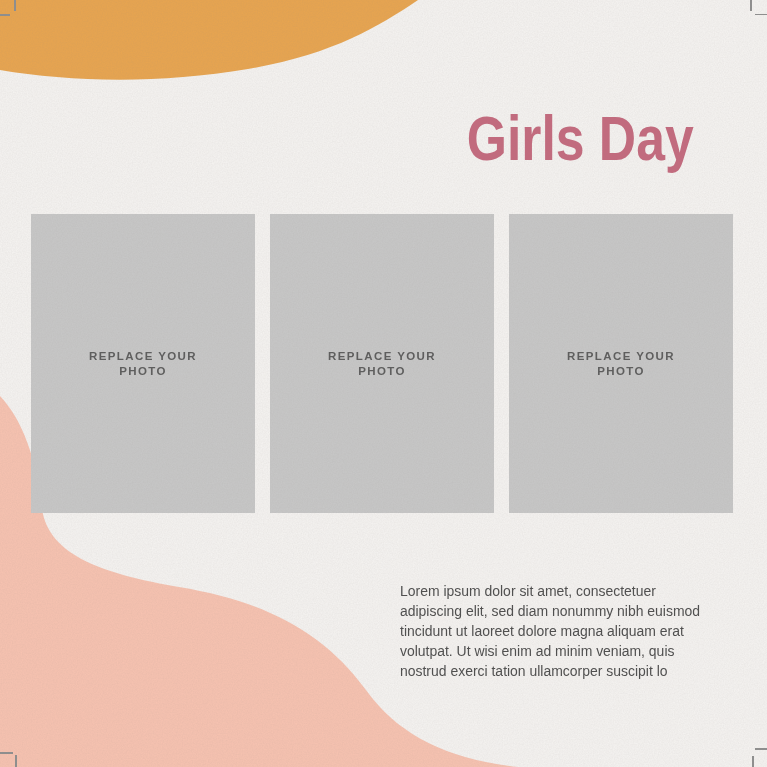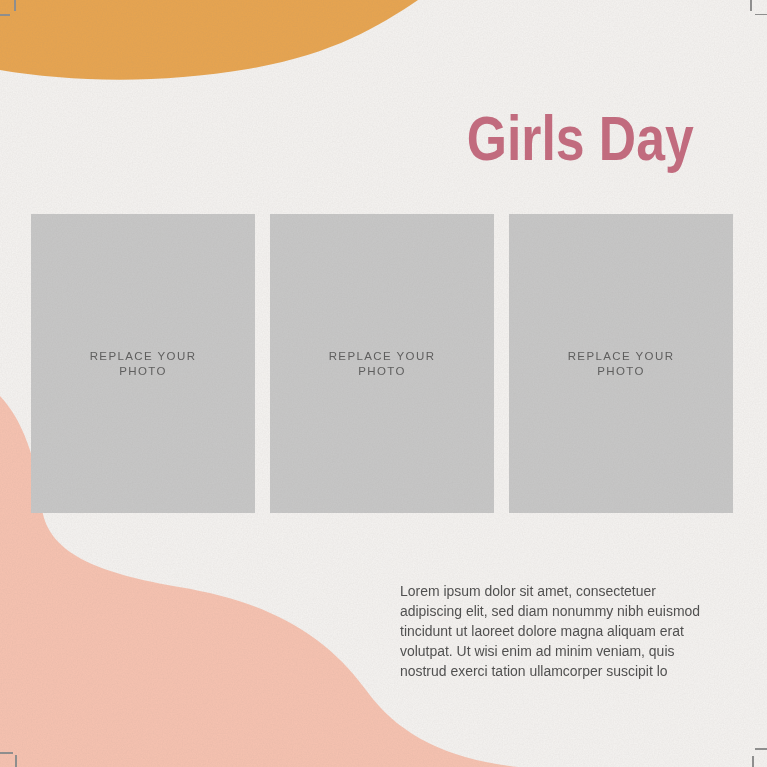--- a/index.html
+++ b/index.html
@@ -35,21 +35,21 @@
   }
   .photo-placeholder.p1 { left: 31px; }
   .photo-placeholder.p2 { left: 270px; }
   .photo-placeholder.p3 { left: 509px; }
   .placeholder-label {
     text-align: center;
     color: var(--placeholder-text, #5c5c5c);
     font-size: 11.5px;
     line-height: 15px;
     letter-spacing: 1.4px;
-    font-weight: 400;
+    font-weight: 700;
   }
   .page-title {
     position: absolute;
     top: 104px;
     right: 73px;
     z-index: 3;
     margin: 0;
     color: var(--title-text, #c56a7e);
     font-size: 63px;
     font-weight: bold;

